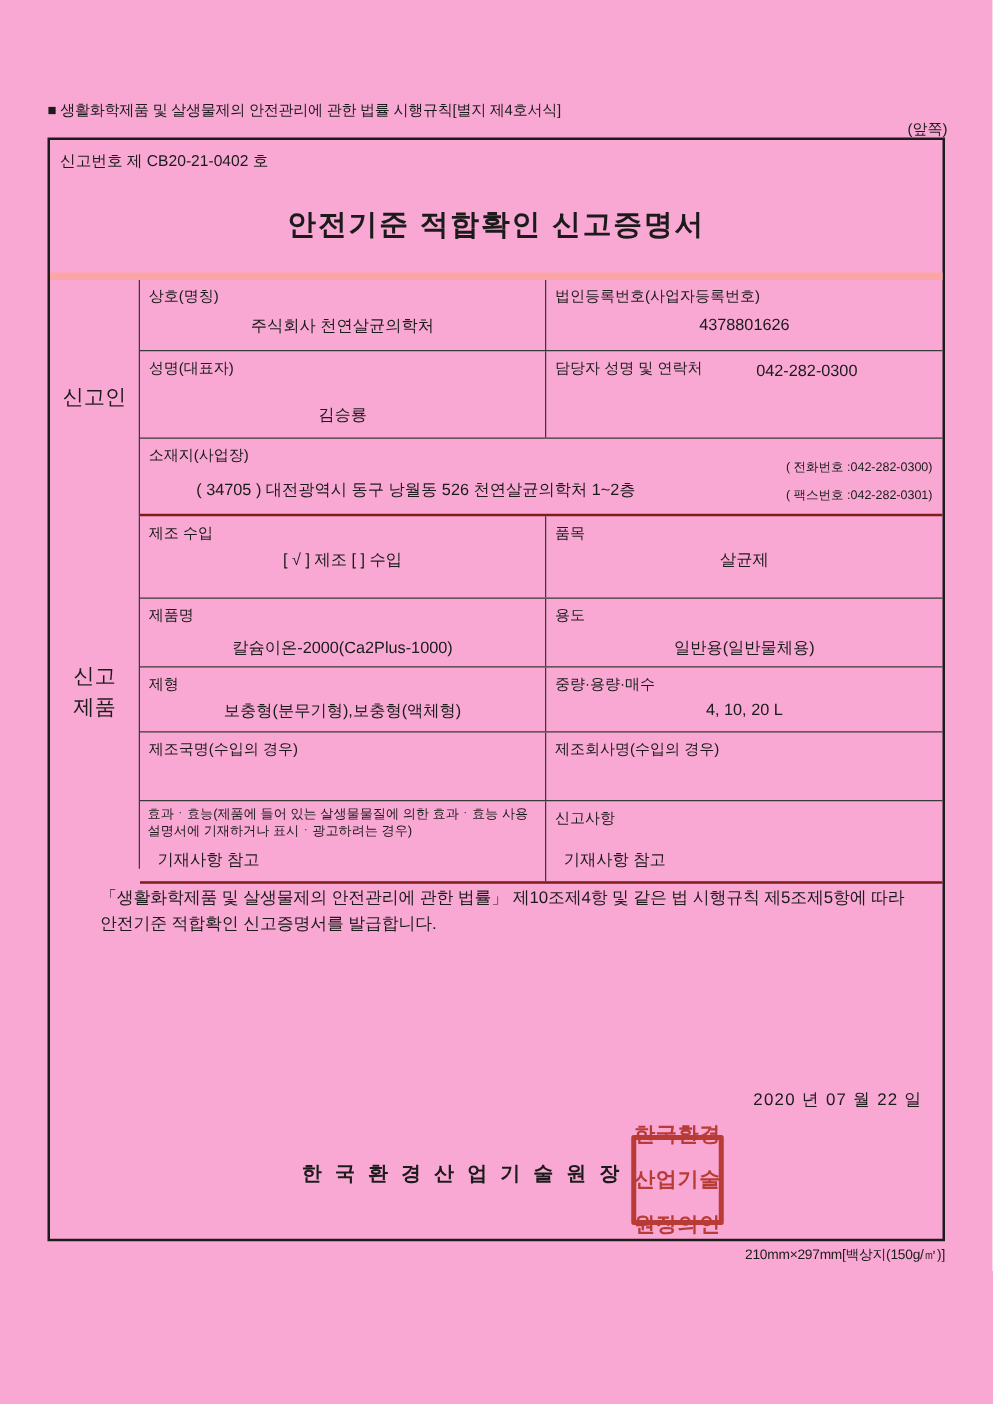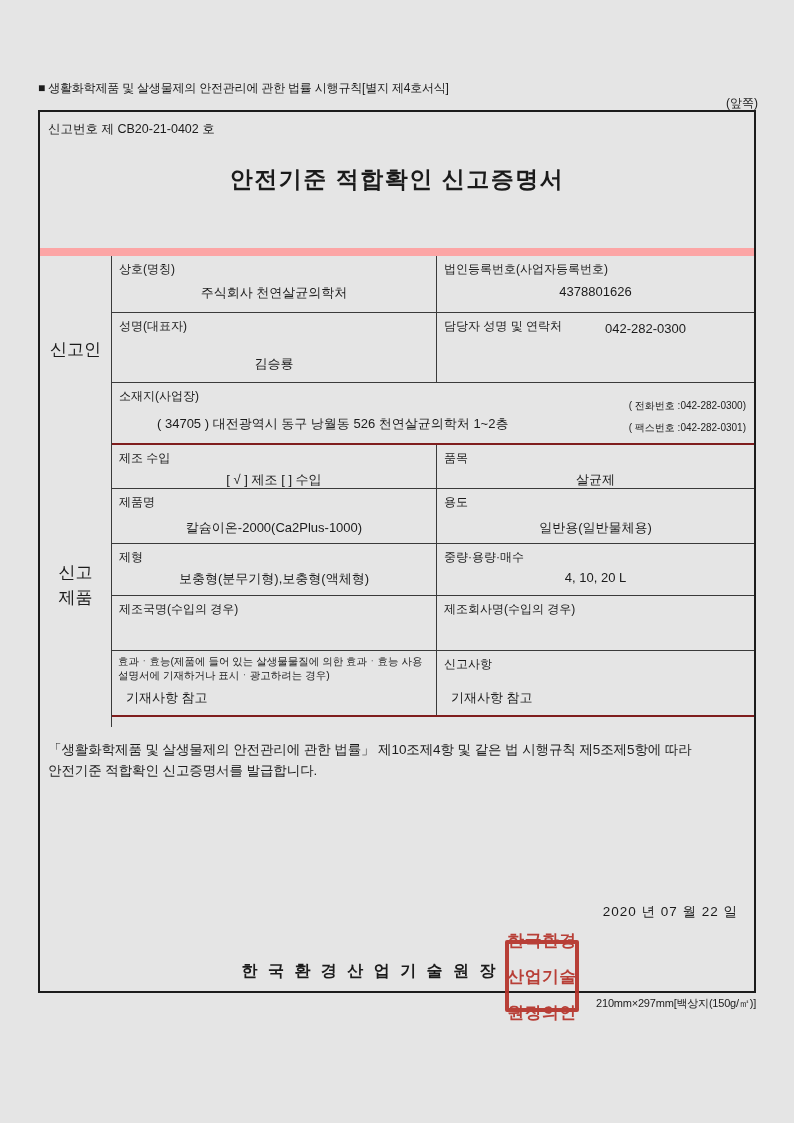--- a/index.html
+++ b/index.html
@@ -1,52 +1,52 @@
 <!DOCTYPE html>
 <html><head>
 <meta charset="utf-8">
 <style>
   html,body{margin:0;padding:0;background:#fff;}
   .page{
-    position:relative;width:794px;height:1123px;background:#e5e5e5;
+    position:relative;width:794px;height:1123px;background:#f9a8d4;
     font-family:"Liberation Sans","DejaVu Sans",sans-serif;color:#1b1b1b;overflow:hidden;
   }
   .top-note{position:absolute;left:38px;top:80px;font-size:12px;letter-spacing:-0.2px;}
   .front-label{position:absolute;right:36px;top:95px;font-size:12px;}
   .doc-box{
     position:absolute;left:38px;top:110px;width:718px;height:883px;
     border:2px solid #1c1c1c;box-sizing:border-box;display:flex;flex-direction:column;
   }
-  .hdr{position:relative;height:144px;border-bottom:8px solid #fca5a5;box-sizing:border-box;flex:0 0 auto;}
+  .hdr{position:relative;height:112px;border-bottom:6px solid #fca5a5;box-sizing:border-box;flex:0 0 auto;}
   .report-no{position:absolute;left:8px;top:9px;font-size:12.5px;}
   .doc-title{position:absolute;left:0;right:0;top:52px;text-align:center;font-size:23px;font-weight:bold;letter-spacing:1.5px;}
   .sec{display:flex;flex:0 0 auto;}
   .sec1{height:189px;}
   .sec2{height:282px;}
   .sec-label{
     width:72px;border-right:1px solid #3a3a3a;box-sizing:border-box;
     display:flex;align-items:center;justify-content:center;text-align:center;
     font-size:17px;line-height:1.45;flex:0 0 auto;
   }
   .sec-rows{flex:1;display:flex;flex-direction:column;min-width:0;}
   .row{display:flex;box-sizing:border-box;border-bottom:1px solid #3a3a3a;flex:0 0 auto;}
   .row.bb2{border-bottom:2px solid #7f1d1d;}
   .r57{height:57px}.r70{height:70px}.r62{height:62px}
-  .r54{height:44px}.r55{height:55px}.r52{height:52px}.r66{height:66px}
+  .r54{height:66px}.r55{height:55px}.r52{height:52px}.r66{height:66px}
   .cell{position:relative;box-sizing:border-box;min-width:0;}
   .c-left{width:325px;border-right:1px solid #3a3a3a;flex:0 0 auto;}
   .c-right{flex:1;}
   .c-full{flex:1;}
   .lbl{position:absolute;left:7px;top:5px;font-size:12px;white-space:nowrap;}
   .lbl-small{position:absolute;left:6px;top:4px;right:6px;font-size:10.5px;line-height:1.32;white-space:normal;}
   .val{position:absolute;left:0;right:0;text-align:center;font-size:13px;}
   .val-left{position:absolute;text-align:left;font-size:13px;}
   .inline-val{position:absolute;left:168px;top:8px;font-size:13px;}
   .addr-phone{position:absolute;right:8px;font-size:10px;}
-  .bottom{position:relative;flex:1;}
+  .bottom{position:relative;flex:1;padding-left:32px;}
   .statement{padding:13px 28px 0 8px;font-size:13.5px;line-height:1.55;letter-spacing:-0.1px;}
   .issue-date{position:absolute;right:16px;top:176px;font-size:13.5px;letter-spacing:1px;}
   .issuer{position:absolute;left:140px;width:380px;top:234px;text-align:center;font-size:16px;font-weight:bold;letter-spacing:3px;white-space:nowrap;}
   .seal{
     position:absolute;left:465px;top:213px;width:74px;height:72px;box-sizing:border-box;
     border:4px solid #b5332a;border-radius:2px;display:flex;flex-direction:column;
     align-items:center;justify-content:center;opacity:0.93;gap:16px;
   }
   .seal-row{font-size:16.5px;line-height:20px;font-weight:800;color:#b5332a;letter-spacing:0.5px;white-space:nowrap;transform:scaleX(1.02);}
   .footer-spec{position:absolute;right:38px;top:996px;font-size:11px;letter-spacing:-0.2px;}

